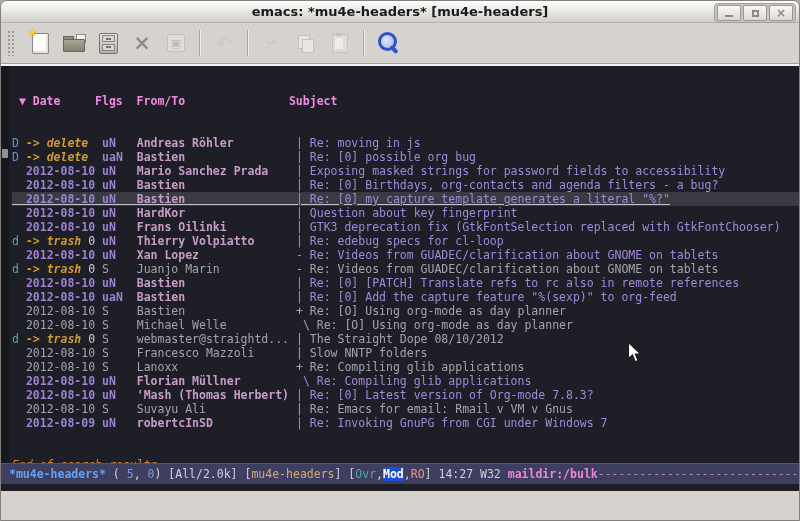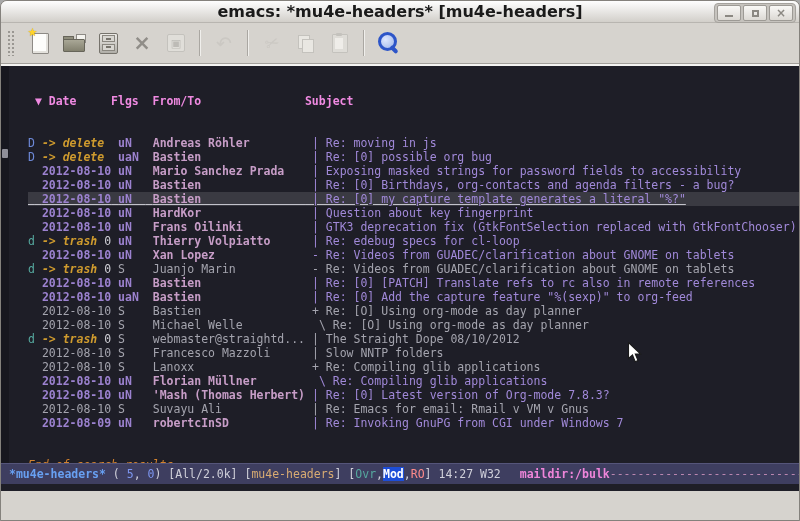--- a/index.html
+++ b/index.html
@@ -1,19 +1,19 @@
 <!DOCTYPE html>
 <html><head>
 <meta charset="utf-8">
 <style>
   html,body{margin:0;padding:0;width:800px;height:521px;background:#a8a8a8;overflow:hidden;}
   .frame{position:absolute;inset:0;background:#d6d3ce;border:1px solid #84817c;border-radius:7px 7px 0 0;box-sizing:border-box;font-family:"DejaVu Sans",sans-serif;}
   
   .titlebar{height:22px;border-radius:6px 6px 0 0;background:linear-gradient(#fefefe,#d2cfca);border-bottom:1px solid #b8b5b0;display:flex;align-items:center;justify-content:center;position:relative;box-sizing:border-box;}
-  .title{font-weight:bold;font-size:16px;color:#1a1a1a;}
+  .title{font-weight:bold;font-size:13px;color:#1a1a1a;}
   .winbtns{position:absolute;right:3px;top:2px;display:flex;gap:2px;background:#c6c3be;border:1px solid #a5a29d;border-radius:4px;padding:1px 2px;}
   .wbtn{width:22px;height:14px;background:linear-gradient(#f9f8f6,#dcd9d4);border:1px solid #9d9a95;border-radius:2px;display:flex;align-items:center;justify-content:center;cursor:default;}
   .g-min{width:8px;height:2px;background:#8b8882;margin-top:6px;}
   .g-max{width:7px;height:7px;border:2px solid #8b8882;box-sizing:border-box;}
   .g-close{font-size:12px;font-weight:bold;color:#8b8882;line-height:10px;}
   
   .menubar{height:23px;display:flex;align-items:center;padding-left:4px;background:#d6d3ce;font-size:12px;color:#141414;}
   .mitem{padding:3px 10px;}
   
   .toolbar{height:40px;display:flex;align-items:center;background:#d6d3ce;border-bottom:1px solid #a3a09b;padding-left:4px;}
@@ -39,21 +39,21 @@
   .ic-paste{position:relative;width:14px;height:17px;background:#dedcd7;border:1px solid #c4c2bd;border-radius:1px;}
   .ic-paste .clip{position:absolute;left:3px;top:-2px;width:6px;height:3px;background:#c4c2bd;border-radius:1px;}
   .ic-paste .sheet{position:absolute;left:2px;top:3px;width:8px;height:11px;background:#efedе9;background:#efede9;}
   .ic-search{position:relative;width:24px;height:24px;}
   .ic-search .lens{position:absolute;left:2px;top:1px;width:13px;height:13px;border:3px solid #2d55c8;border-radius:50%;background:radial-gradient(circle at 35% 35%,#dfe8ff,#9db4e8);}
   .ic-search .stem{position:absolute;left:16px;top:14px;width:4px;height:9px;background:#2d55c8;border-radius:2px;transform:rotate(-45deg);}
   
   .buffer{position:relative;height:399px;background:#1e1e27;border-top:2px solid #f4f3f1;box-sizing:border-box;overflow:hidden;}
   .scrollbar{position:absolute;left:0;top:0;bottom:0;width:8px;background:#17171f;}
   .thumb{position:absolute;left:1px;top:83px;width:6px;height:9px;background:#8f8f99;border-radius:1px;}
-  .content{position:absolute;left:8px;right:0;top:0;bottom:0;padding-left:3px;font:11.5px/14px "DejaVu Sans Mono",monospace;white-space:pre;overflow:hidden;margin-left:16px;}
+  .content{position:absolute;left:8px;right:0;top:0;bottom:0;padding-left:3px;font:11.5px/14px "DejaVu Sans Mono",monospace;white-space:pre;overflow:hidden;}
   .header-line{height:14px;color:#f08ae2;font-weight:bold;}
   .row{height:14px;}
   .current{background:#3a3a42;text-decoration:underline;text-decoration-color:#c2c2ca;}
   .fu{color:#9c82d0;font-weight:bold;}
   .fromu{color:#c79dc7;font-weight:bold;}
   .subju{color:#a189d9;font-weight:normal;}
   .fr{color:#a4a4ae;}
   .mklabel{color:#cf9b2e;font-style:italic;font-weight:bold;}
   .fsuffix{color:#cfcfd6;}
   .mkD{color:#6d89d8;}
@@ -61,21 +61,21 @@
   .eos{height:14px;color:#d2822e;font-style:italic;}
   
   .modeline{height:21px;background:#3e3e60;border-top:1px solid #55557a;box-sizing:border-box;font:11.5px/20px "DejaVu Sans Mono",monospace;white-space:pre;overflow:hidden;padding-left:8px;color:#d0d0da;}
   .mlb{color:#68a0f2;font-weight:bold;}
   .mln{color:#7d96f0;}
   .mlp{color:#d0d0da;}
   .mlm{color:#d8ab72;}
   .mlo{color:#55a89e;text-align:center;}
   .mlmod{color:#ffffff;background:#1d4ed8;font-weight:bold;}
   .mlro{color:#ff8b8b;}
-  .mlmd{color:#ef85da;font-weight:bold;margin-left:12px;}
+  .mlmd{color:#ef85da;font-weight:bold;}
   .mld{color:#ba86b0;}
   .echo{height:7px;background:#1e1e27;}
   .cursor{position:absolute;left:627px;top:342px;z-index:50;}
 </style>
 </head>
 <body>
 
 <div class="frame">
 
   <div class="titlebar">

